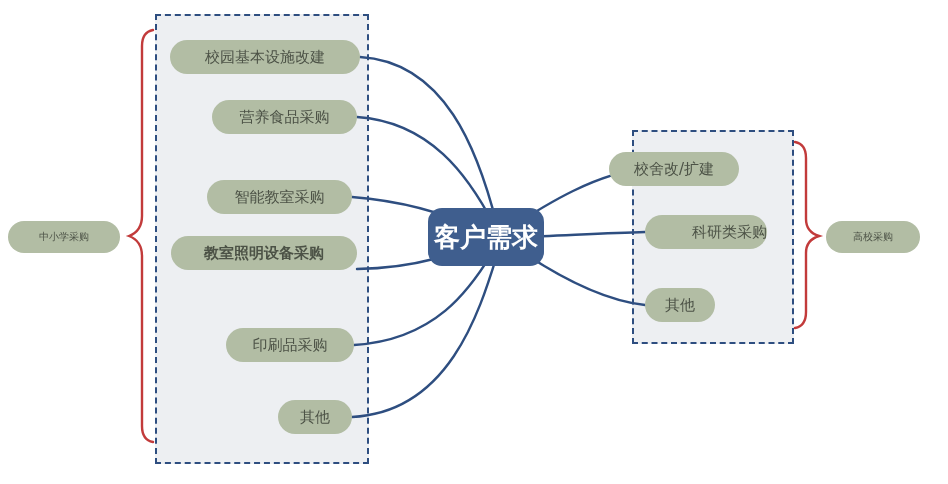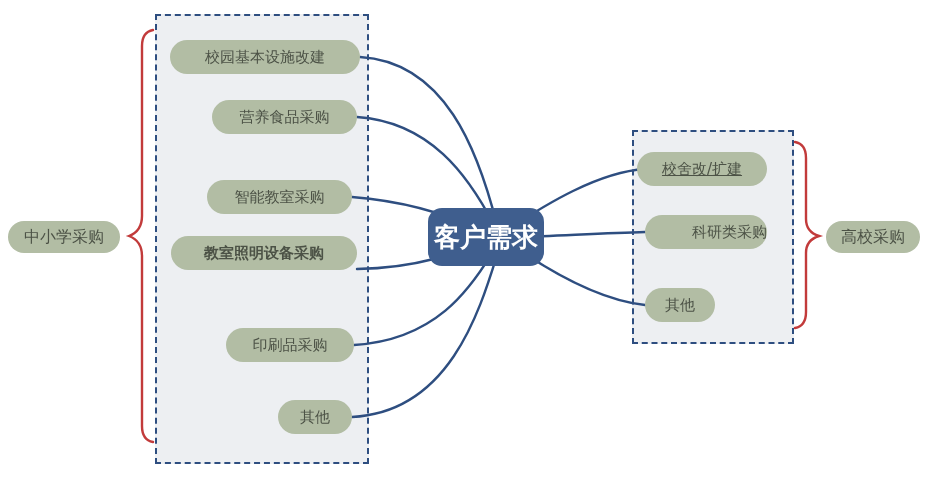--- a/index.html
+++ b/index.html
@@ -54,33 +54,33 @@
     text-align: center;
   }
   .side-label {
     position: absolute;
     z-index: 3;
     height: 32px;
     line-height: 32px;
     border-radius: 16px;
     background: #b2bda4;
     color: #4c5246;
-    font-size: 16px;
+    font-size: 10px;
     text-align: center;
     white-space: nowrap;
   }
   
   .ln0 { top: 40px;  left: 170px; width: 190px; text-align: center; }
   .ln1 { top: 100px; left: 212px; width: 145px; }
   .ln2 { top: 180px; left: 207px; width: 145px; }
   .ln3 { top: 236px; left: 171px; width: 186px; font-weight: bold; }
   .ln4 { top: 328px; left: 226px; width: 128px; }
   .ln5 { top: 400px; left: 278px; width: 74px;  }
   
-  .rn0 { top: 152px; left: 637px; width: 130px; text-decoration: underline; }
+  .rn0 { top: 152px; left: 609px; width: 130px; }
   .rn1 { top: 215px; left: 645px; width: 122px; text-align: right; }
   .rn2 { top: 288px; left: 645px; width: 70px;  }
   .lbl-left  { top: 221px; left: 8px;   width: 112px; }
   .lbl-right { top: 221px; left: 826px; width: 94px;  }
 </style>
 </head>
 <body>
 
 <div class="canvas">
 

